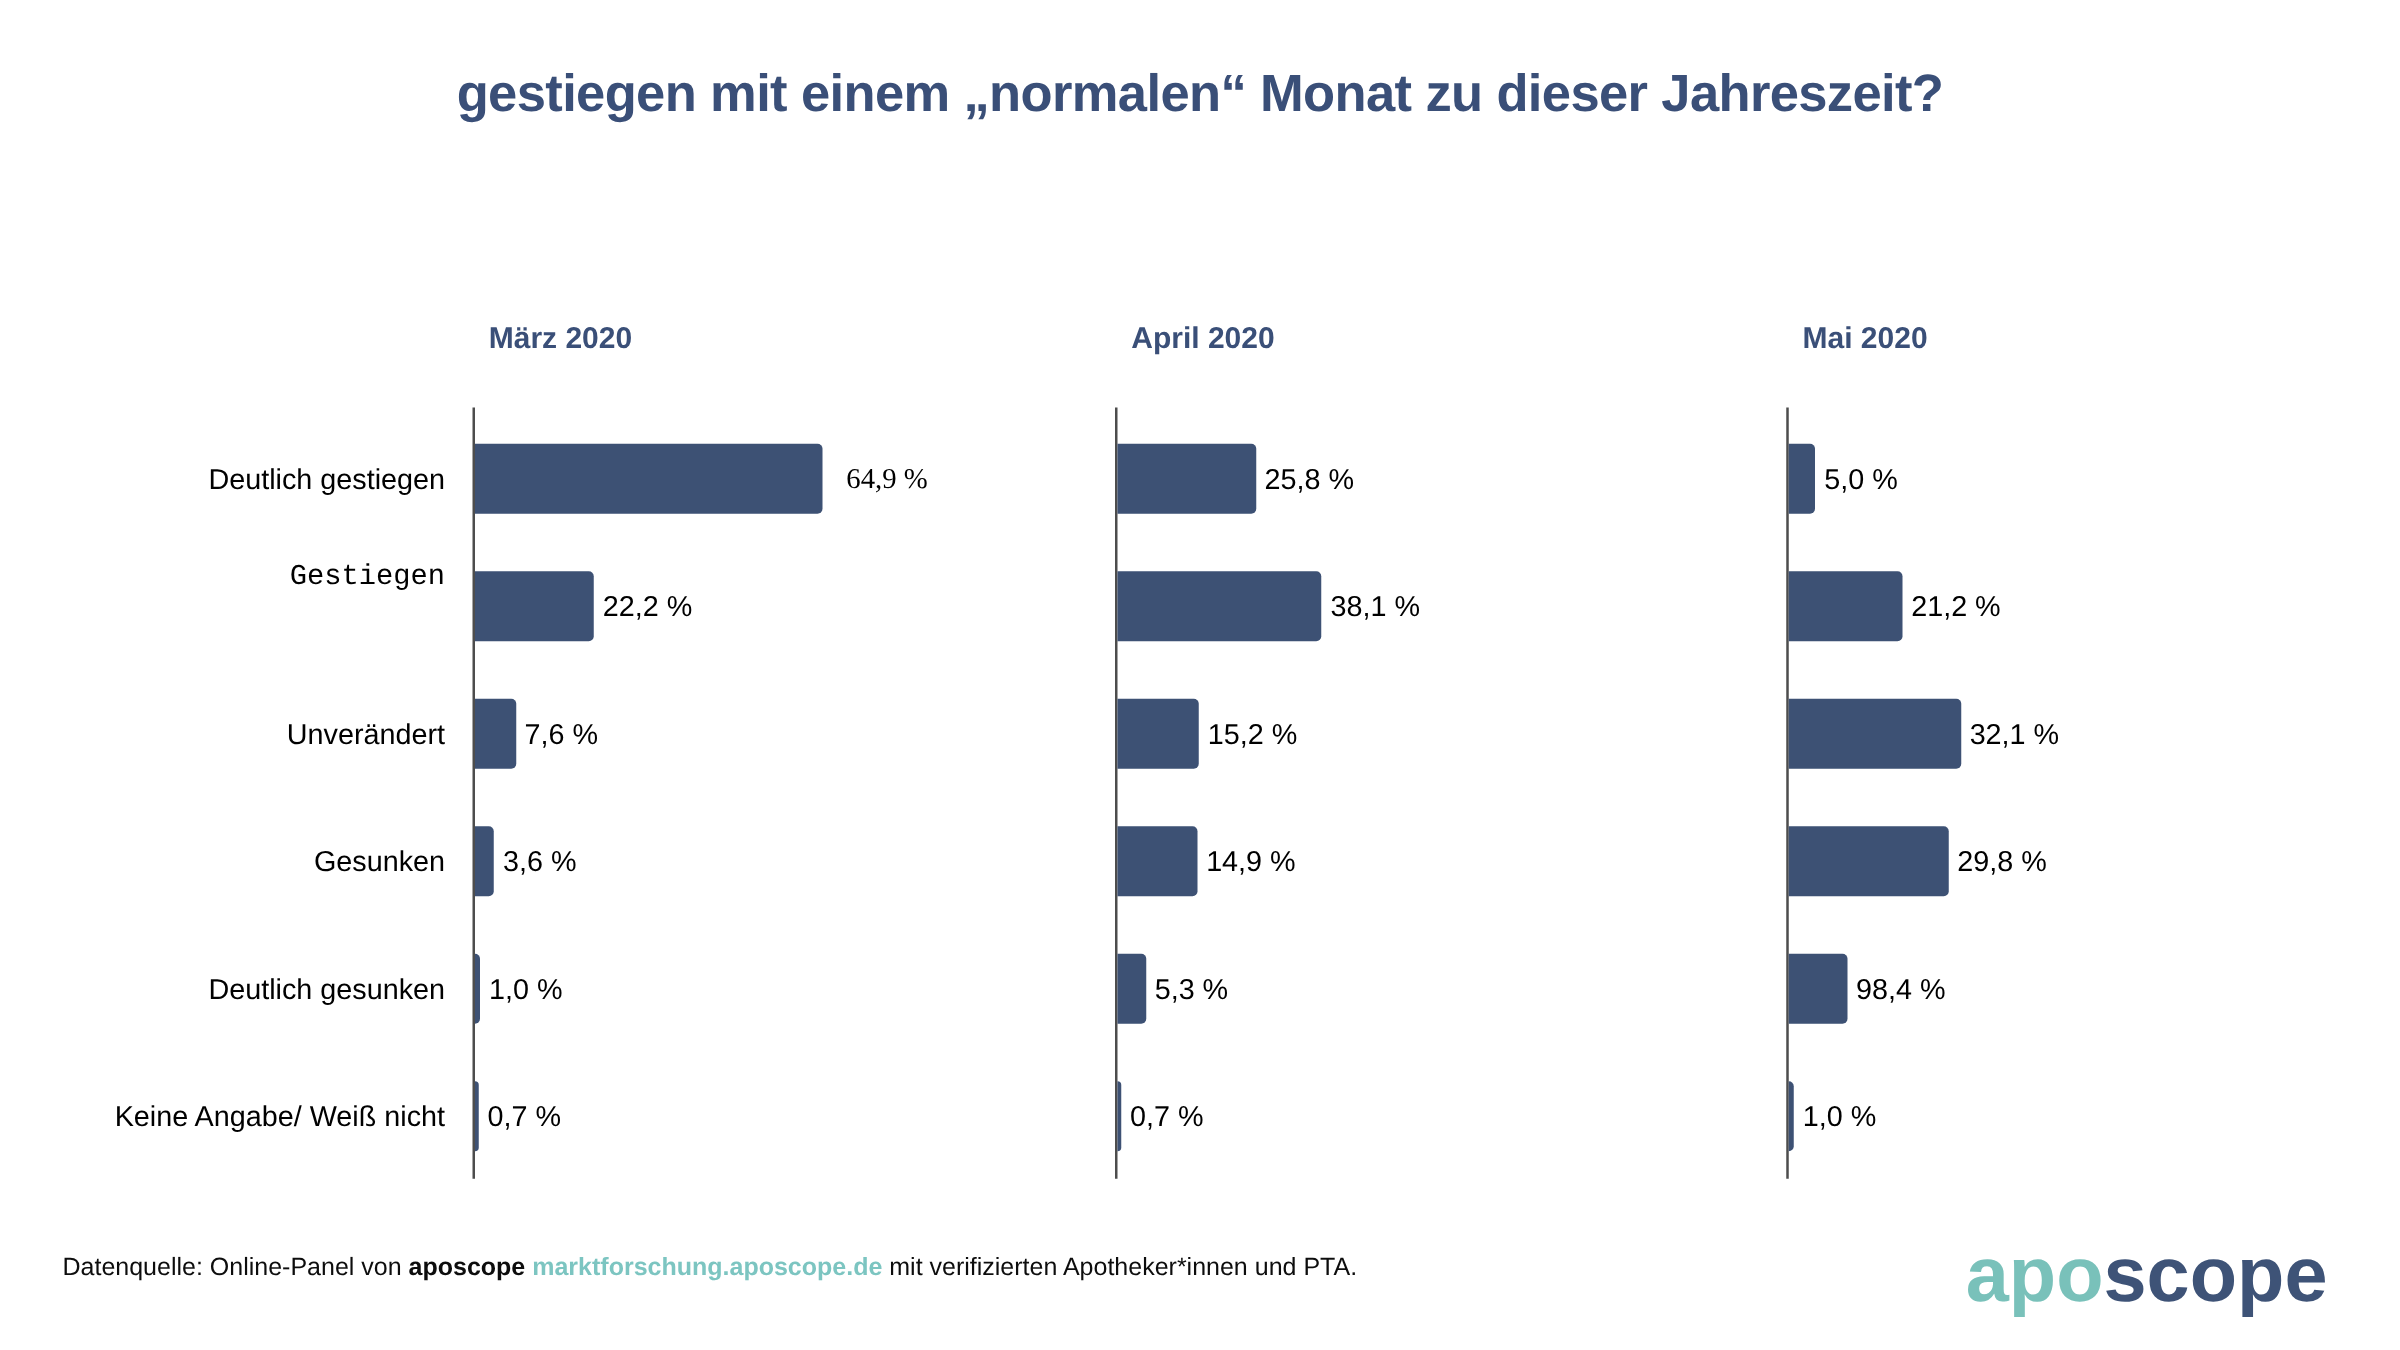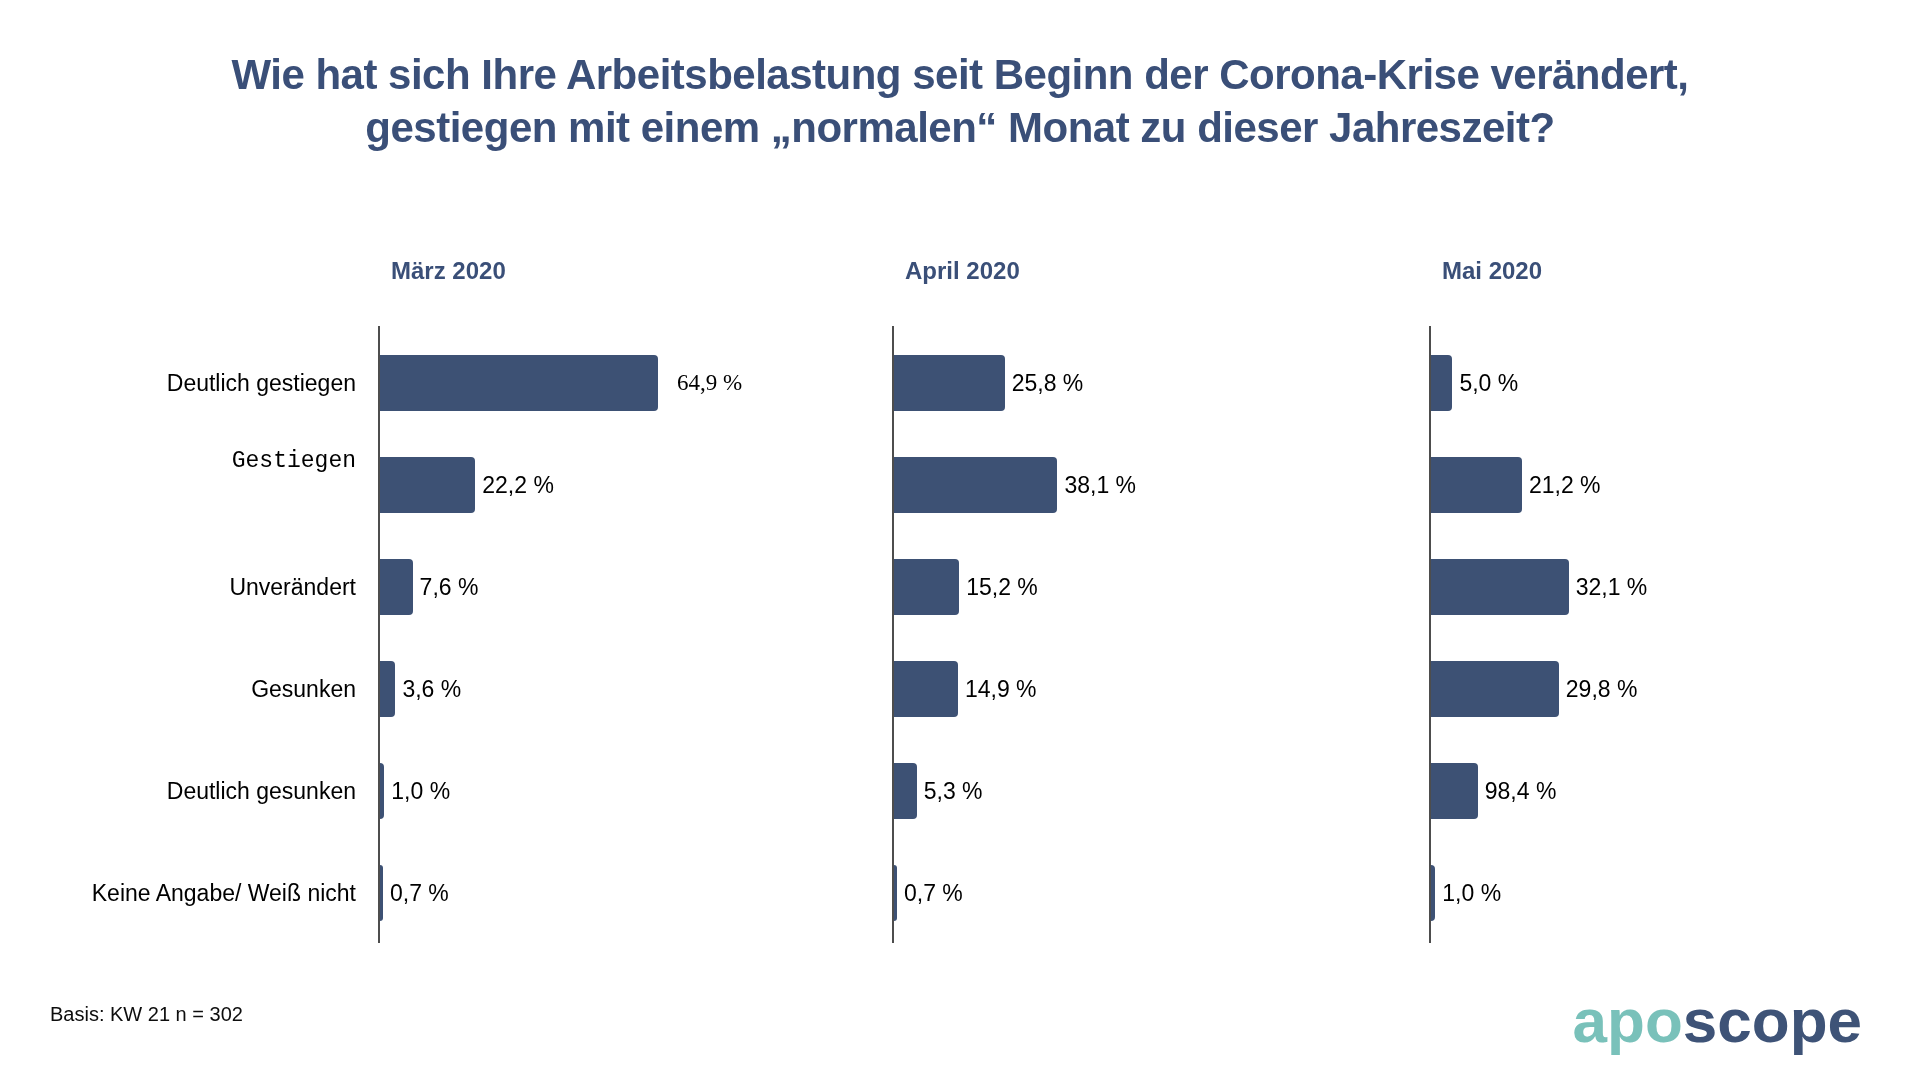--- a/index.html
+++ b/index.html
@@ -55,21 +55,20 @@
   }
   #logo .apo{color:#79c1ba;}
   #logo .scope{color:#3e5377;}
 </style>
 </head>
 <body>
 
 <div id="stage">
 
   <h1 id="title">
-    <span>Wie hat sich Ihre Arbeitsbelastung seit Beginn der Corona-Krise verändert,</span>
     <span>gestiegen mit einem „normalen“ Monat zu dieser Jahreszeit?</span>
   </h1>
 
   <h2 id="hdr-0" class="panel-header">März 2020</h2>
   <h2 id="hdr-1" class="panel-header">April 2020</h2>
   <h2 id="hdr-2" class="panel-header">Mai 2020</h2>
 
   <div id="cat-labels">
       <div class="cat-label" style="top: 369px;">Deutlich gestiegen</div>
       <div class="cat-label" style="top: 447px; font-family: Liberation Mono, monospace;">Gestiegen</div>
@@ -119,20 +118,25 @@
       <div class="val" style="top: 246px; left: 146.709px;">32,1 %</div>
       <div class="bar" style="top: 335px; width: 127.842px;"></div>
       <div class="val" style="top: 348px; left: 136.842px;">29,8 %</div>
       <div class="bar" style="top: 437px; width: 46.761px;"></div>
       <div class="val" style="top: 450px; left: 55.761px;">98,4 %</div>
       <div class="bar" style="top: 539px; width: 4.29px;"></div>
       <div class="val" style="top: 552px; left: 13.29px;">1,0 %</div>
     </section>
 
   <div id="footer">
-    <div>Basis: KW 21 n = 302</div>
+    <div>
+      <span>Datenquelle: Online-Panel von</span>
+      <span class="bold">aposcope</span>
+      <span class="link">marktforschung.aposcope.de</span>
+      <span>mit verifizierten Apotheker*innen und PTA.</span>
+    </div>
   </div>
 
   <div id="logo">
     <span class="apo">apo</span><span class="scope">scope</span>
   </div>
 
 </div>
 
 </body></html>

